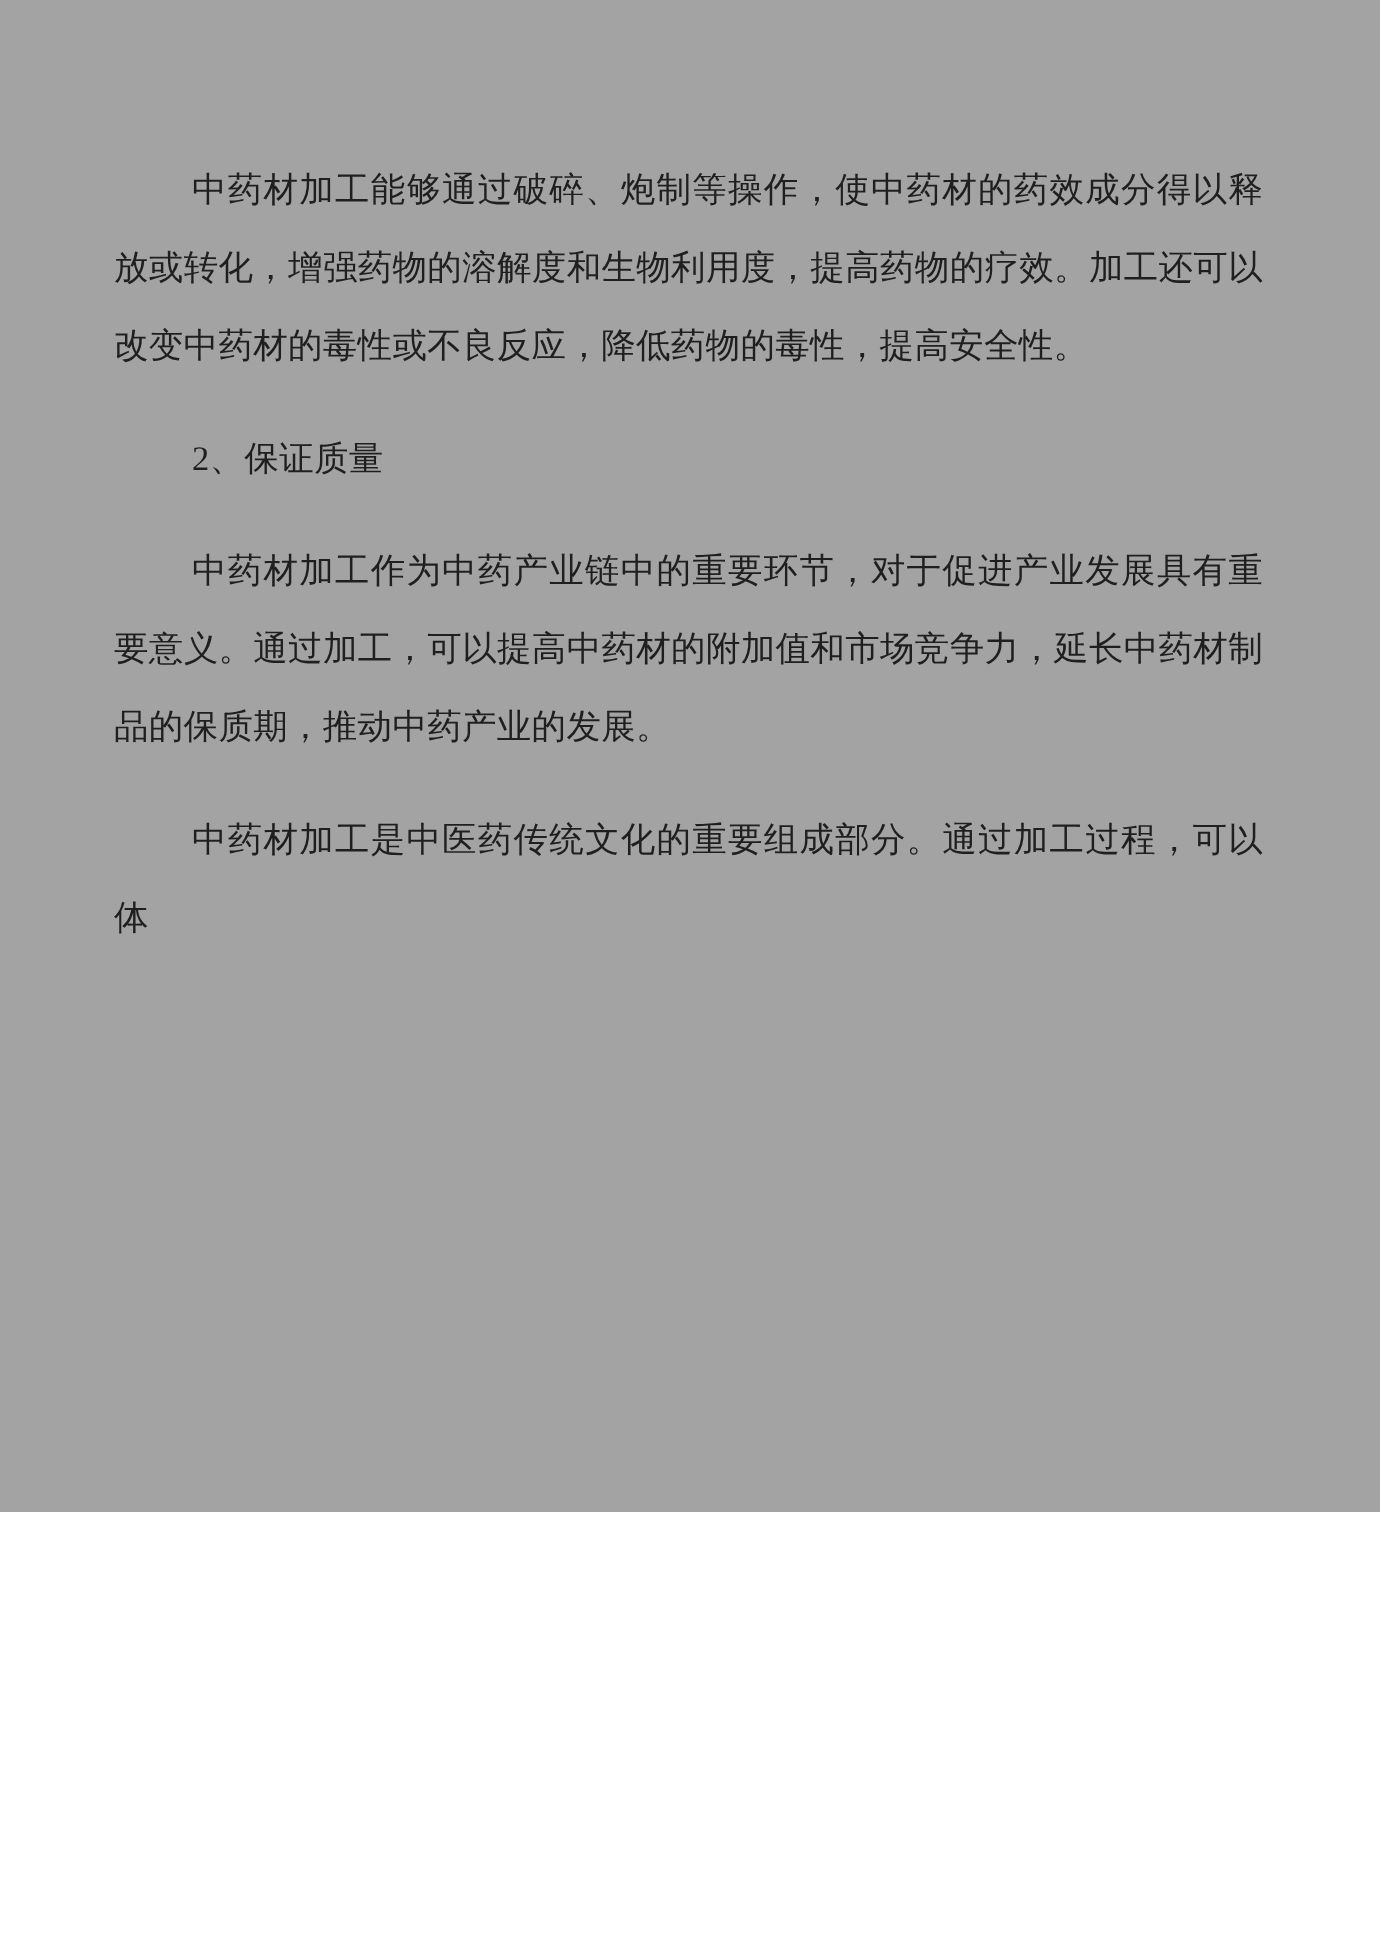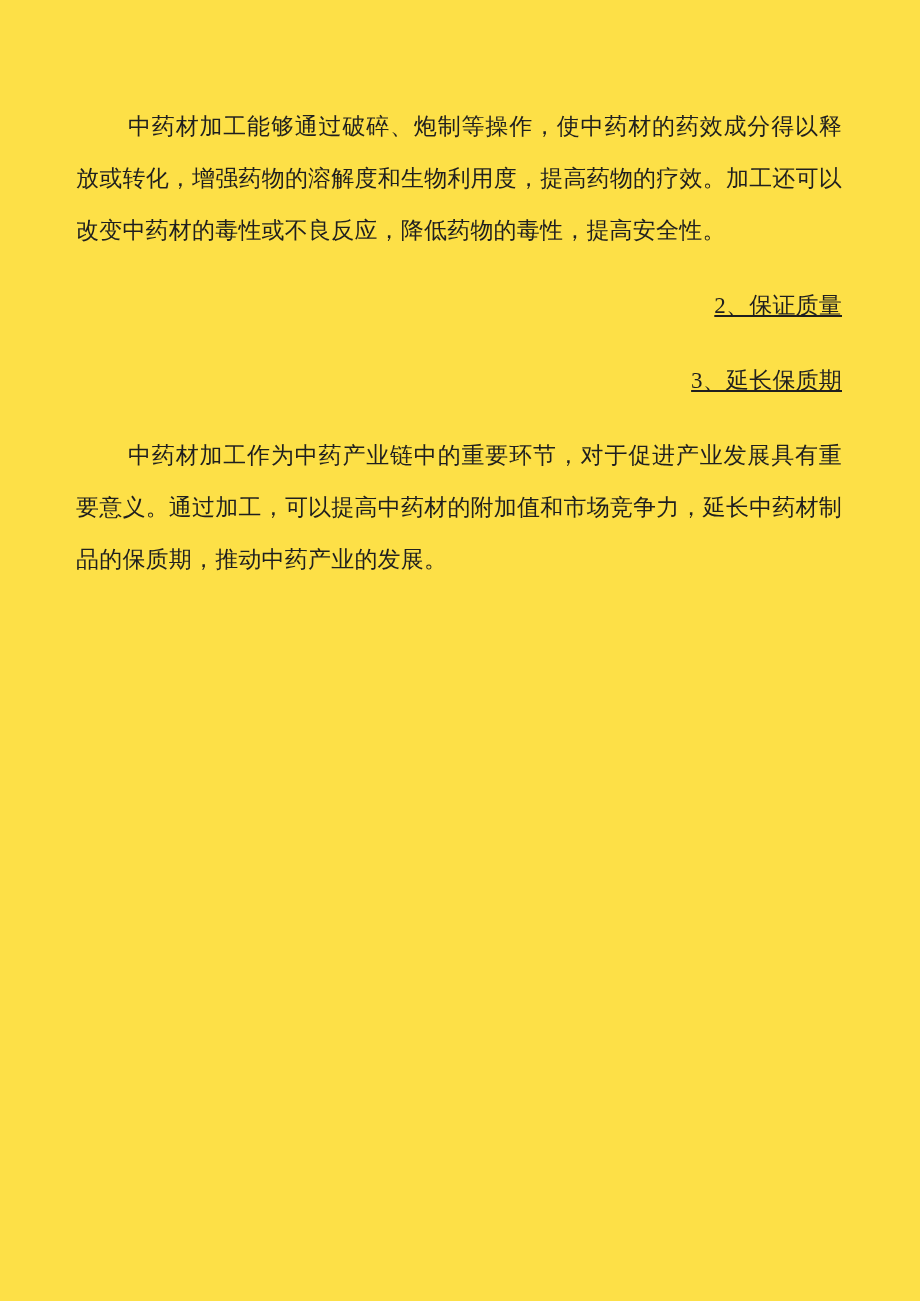--- a/index.html
+++ b/index.html
@@ -9,49 +9,48 @@
   body {
     width: 920px;
     height: 1301px;
     overflow: hidden;
     background: #ffffff;
     color: #1f1f1f;
     font-family: "Liberation Serif", "DejaVu Serif", serif;
   }
   .page {
     width: 920px;
-    height: 1301px;
-    background: #fde047;
+    height: 1008px;
+    background: #a3a3a3;
     box-sizing: border-box;
   }
   .content {
     box-sizing: border-box;
     padding: 101px 78px 0 76px;
   }
   .content p.paragraph,
   .content h2.heading {
     margin: 0 0 23px 0;
     font-size: 23px;
     font-weight: normal;
     line-height: 52px;
     letter-spacing: 0.2px;
     text-indent: 52px;
     color: inherit;
   }
   .content p.paragraph {
     text-align: justify;
   }
   .content h2.heading {
-    text-align: right;
-    text-decoration: underline;
+    text-align: left;
   }
 </style>
 </head>
 <body style="background: rgb(255, 255, 255); color: rgb(31, 31, 31);">
 
 <main class="page">
   <article class="content">
       <p class="paragraph">中药材加工能够通过破碎、炮制等操作，使中药材的药效成分得以释放或转化，增强药物的溶解度和生物利用度，提高药物的疗效。加工还可以改变中药材的毒性或不良反应，降低药物的毒性，提高安全性。</p>
       <h2 class="heading">2、保证质量</h2>
-      <h2 class="heading">3、延长保质期</h2>
       <p class="paragraph">中药材加工作为中药产业链中的重要环节，对于促进产业发展具有重要意义。通过加工，可以提高中药材的附加值和市场竞争力，延长中药材制品的保质期，推动中药产业的发展。</p>
+      <p class="paragraph">中药材加工是中医药传统文化的重要组成部分。通过加工过程，可以体</p>
     </article>
 </main>
 
 </body></html>

